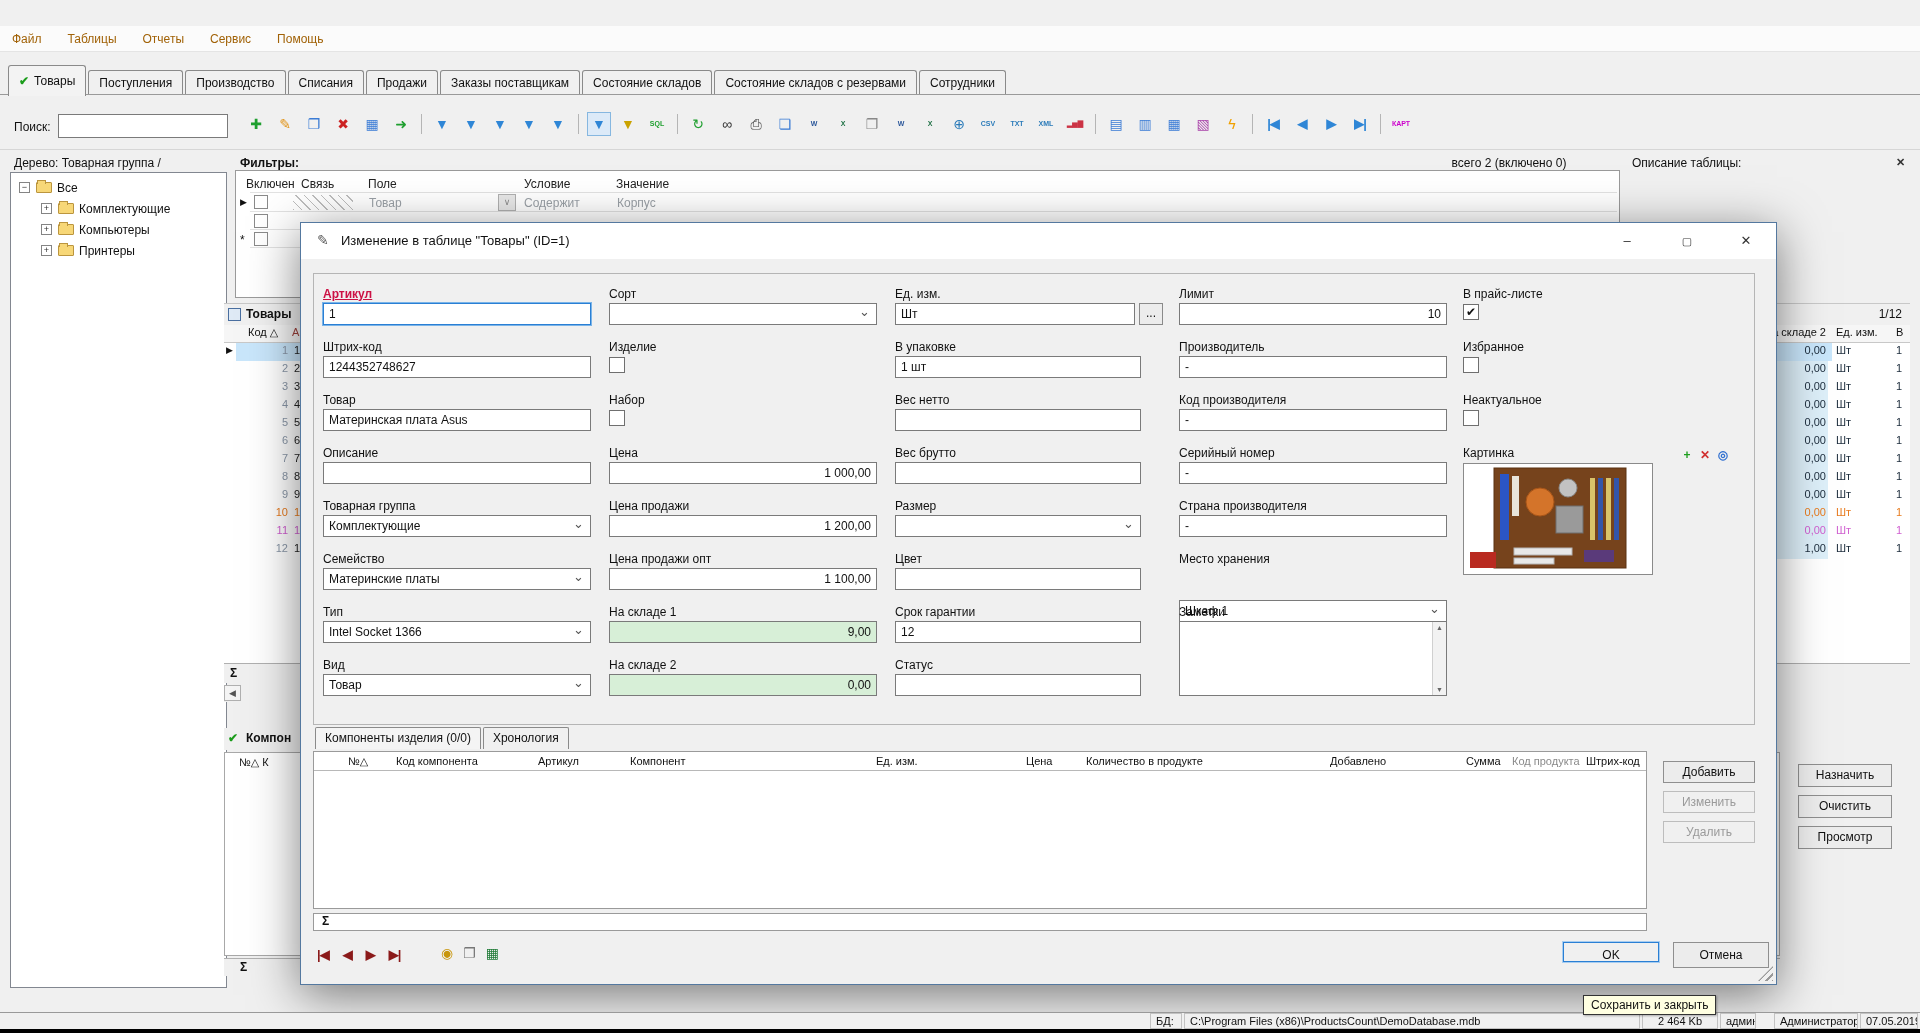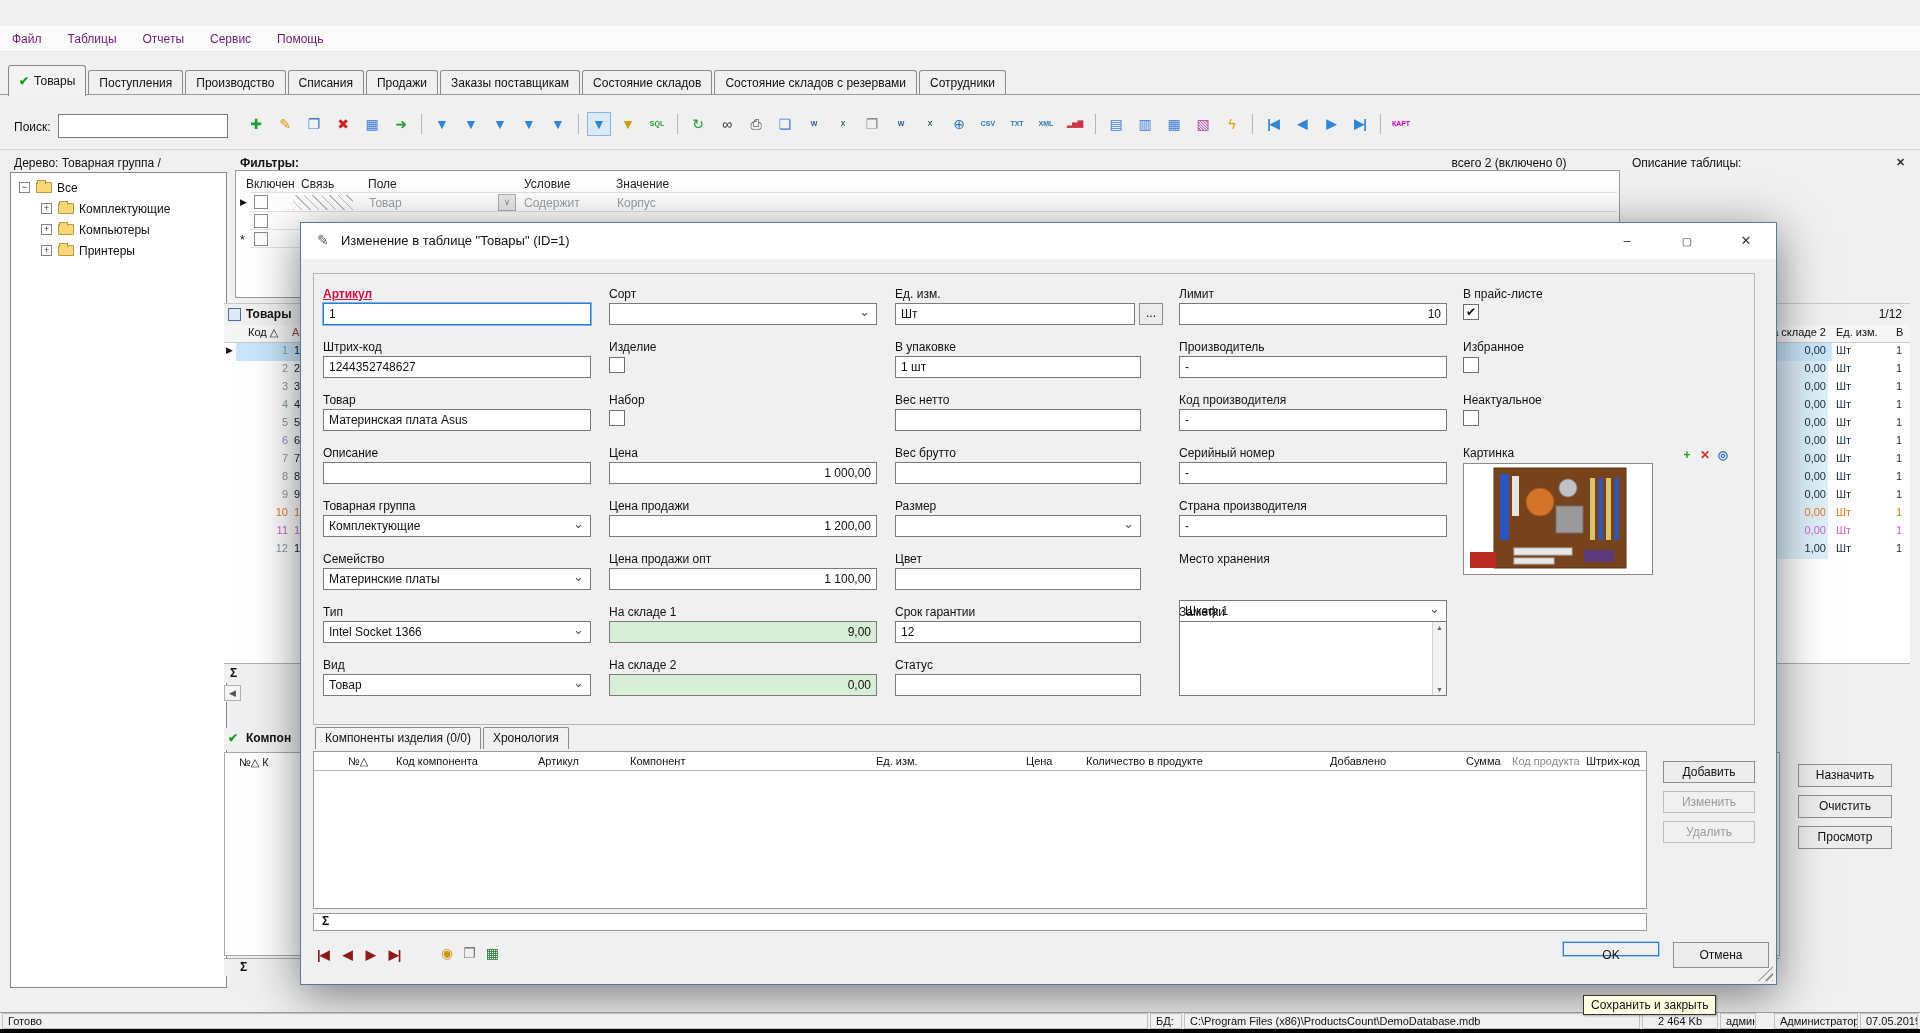--- a/index.html
+++ b/index.html
@@ -9,21 +9,21 @@
   
   #titlebar{position:absolute;left:0;top:0;width:1920px;height:26px;background:#fff}
   #appicon{position:absolute;left:8px;top:5px;width:16px;height:16px;background:#e08020;
            border:1px solid #9c5810;box-shadow:inset 0 -5px 0 #c06414,inset 0 5px 0 #f0a040}
   #apptitle{position:absolute;left:32px;top:5px;font-size:13px;color:#333}
   .wbtn{position:absolute;top:0;width:46px;height:26px;text-align:center;line-height:26px;color:#444;font-size:13px}
   #btn-min{left:1744px}#btn-max{left:1798px}#btn-close{left:1852px}
   #btn-min::before{content:"–"}#btn-max::before{content:"▢";font-size:11px}#btn-close::before{content:"✕"}
   
   #menubar{position:absolute;left:0;top:26px;width:1920px;height:26px;background:#fbfbfb;display:flex;align-items:center;padding-left:12px;gap:26px;border-bottom:1px solid #e4e4e4}
-  .menuitem{color:#701a75}
+  .menuitem{color:#a16207}
   
   #tabrow{position:absolute;left:8px;top:62px;width:1900px;height:33px;display:flex;align-items:flex-end}
   .tab{height:25px;line-height:24px;padding:0 10px;border:1px solid #8a8a8a;border-bottom:none;
        border-radius:3px 3px 0 0;margin-right:2px;background:#f0f0f0;white-space:nowrap}
   .tab.active{height:31px;line-height:30px;background:#f3f3f3;position:relative;z-index:2;margin-bottom:-1px}
   .tabcheck::before{content:"✔";color:#1a9c1a;margin-right:5px;font-weight:bold}
   #tabline{position:absolute;left:0;top:94px;width:1920px;height:1px;background:#9a9a9a}
   
   #toolbar{position:absolute;left:0;top:95px;width:1920px;height:55px;background:#f0f0f0;border-bottom:1px solid #d6d6d6}
   #searchlabel{position:absolute;left:14px;top:25px}
@@ -115,21 +115,21 @@
   #dlgtable{position:absolute;left:12px;top:528px;width:1334px;height:158px;background:#fff;border:1px solid #9a9a9a}
   #dlgtablehead{position:absolute;left:0;top:0;width:100%;height:19px;border-bottom:1px solid #b8b8b8;font-size:11px}
   .cth{position:absolute;top:3px;white-space:nowrap}
   .cth.dim{color:#8a8a8a}
   #dlgsum{position:absolute;left:12px;top:690px;width:1334px;height:18px;background:#fff;border:1px solid #9a9a9a;font-weight:bold;padding:0 0 0 8px}
   .dbtn{position:absolute;left:1362px;width:92px;height:22px;background:#ececec;border:1px solid #8f8f8f;text-align:center;line-height:20px}
   .dbtn.disabled{color:#9a9a9a;background:#f0f0f0;border-color:#bdbdbd}
   #dlgnav{position:absolute;left:16px;top:724px;display:flex;gap:14px;align-items:center}
   .navg{color:#8b1a1a;font-weight:bold;font-size:13px;letter-spacing:-1px}
   #dlgtools{position:absolute;left:140px;top:722px;display:flex;gap:10px;align-items:center;font-size:14px}
-  #okbtn{position:absolute;left:1262px;top:719px;width:96px;height:14px;background:#f0f0f0;border:1px solid #2a7fd4;box-shadow:0 0 0 1px #a8cdf0;text-align:center;line-height:24px}
+  #okbtn{position:absolute;left:1262px;top:719px;width:96px;height:20px;background:#f0f0f0;border:1px solid #2a7fd4;box-shadow:0 0 0 1px #a8cdf0;text-align:center;line-height:24px}
   #cancelbtn{position:absolute;left:1372px;top:719px;width:96px;height:26px;background:#ececec;border:1px solid #8f8f8f;text-align:center;line-height:24px}
   #dlggrip{position:absolute;right:3px;bottom:3px;width:15px;height:15px;
     background:repeating-linear-gradient(135deg,#9a9a9a 0 2px,transparent 2px 5px);
     clip-path:polygon(100% 0,100% 100%,0 100%)}
   
   #statusbar{position:absolute;left:0;top:1012px;width:1920px;height:17px;background:#f0f0f0;border-top:1px solid #999;font-size:11px;z-index:30}
   .seg{position:absolute;top:0;height:16px;border:1px solid #c2c2c2;padding:1px 5px;white-space:nowrap;overflow:hidden}
   #seg-ready{left:2px;width:1146px}
   #seg-dbl{left:1150px;width:32px}
   #seg-path{left:1184px;width:456px}
@@ -545,21 +545,20 @@
         <span style="color: rgb(119, 119, 119);">❐</span>
         <span style="color: rgb(30, 122, 53);">▦</span>
       </div>
 
     <div id="okbtn">OK</div>
     <div id="cancelbtn">Отмена</div>
     <div id="dlggrip"></div>
   </div>
 
   <div id="statusbar">
-    <span class="seg" id="seg-ready">Готово</span>
     <span class="seg" id="seg-dbl">БД:</span>
     <span class="seg" id="seg-path">C:\Program Files (x86)\ProductsCount\DemoDatabase.mdb</span>
     <span class="seg" id="seg-size">2 464 Kb</span>
     <span class="seg" id="seg-user">админ</span>
     <span class="seg" id="seg-role">Администратор</span>
     <span class="seg" id="seg-date">07.05.2019</span>
   </div>
   <div id="tooltip">Сохранить и закрыть</div>
   <div id="blackstrip"></div>
 </div>

